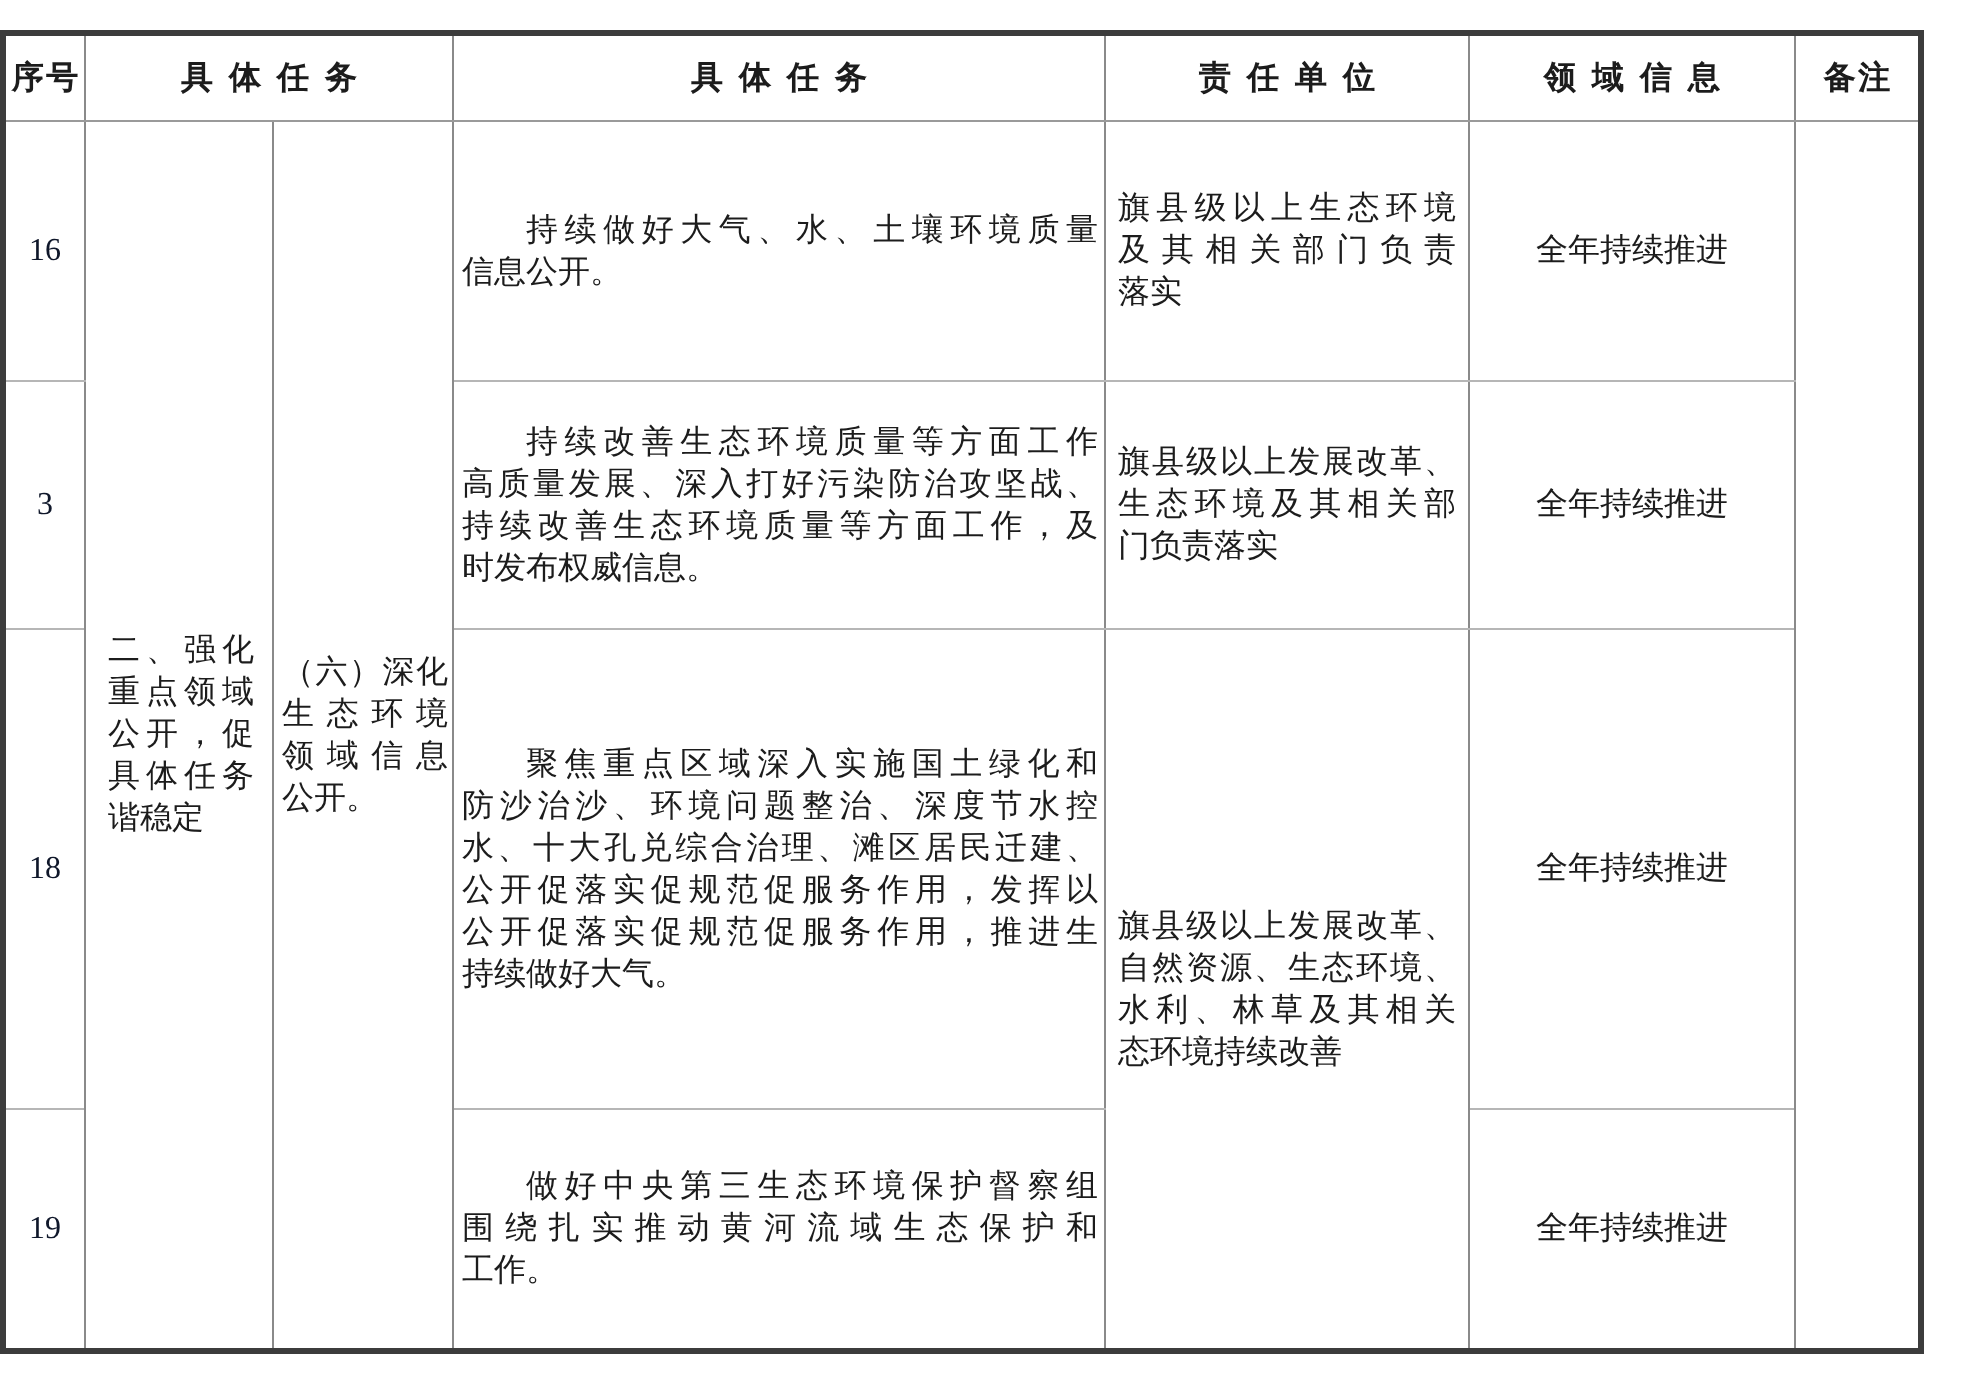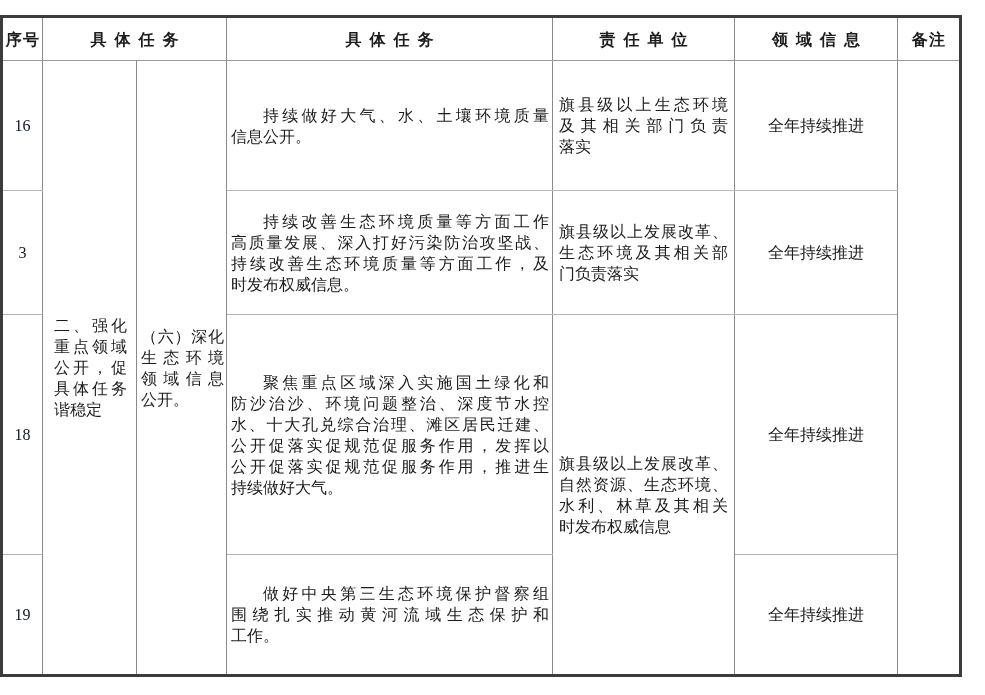--- a/index.html
+++ b/index.html
@@ -153,21 +153,21 @@
           <span class="tline">公开促落实促规范促服务作用，发挥以</span>
           <span class="tline">公开促落实促规范促服务作用，推进生</span>
           <span class="tline last">持续做好大气。</span>
         </div>
       </td>
       <td class="unit-cell" rowspan="2">
         <div class="para">
           <span class="tline">旗县级以上发展改革、</span>
           <span class="tline">自然资源、生态环境、</span>
           <span class="tline">水利、林草及其相关</span>
-          <span class="tline last">时发布权威信息</span>
+          <span class="tline last">态环境持续改善</span>
         </div>
       </td>
       <td class="time-cell">全年持续推进</td>
     </tr>
 
     <tr style="height:121px">
       <td class="num-cell">19</td>
       <td>
         <div class="para">
           <span class="tline first">做好中央第三生态环境保护督察组</span>

